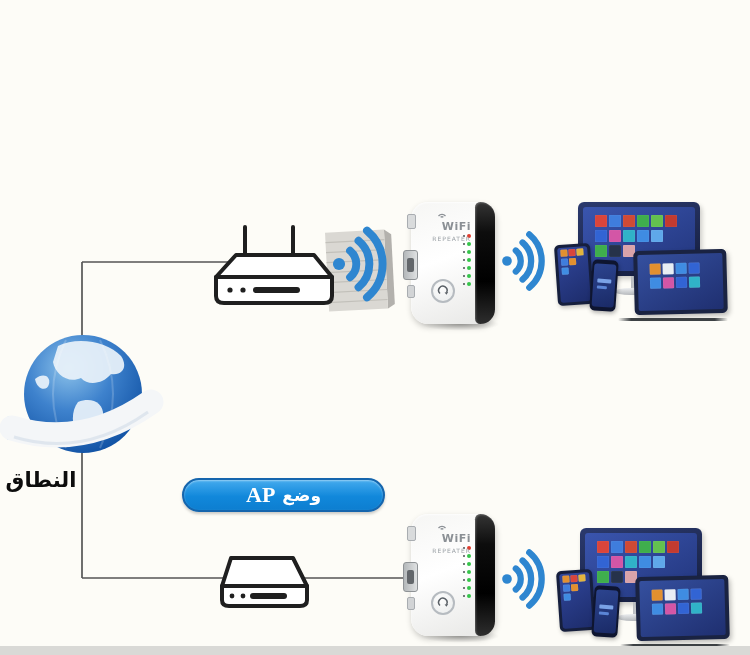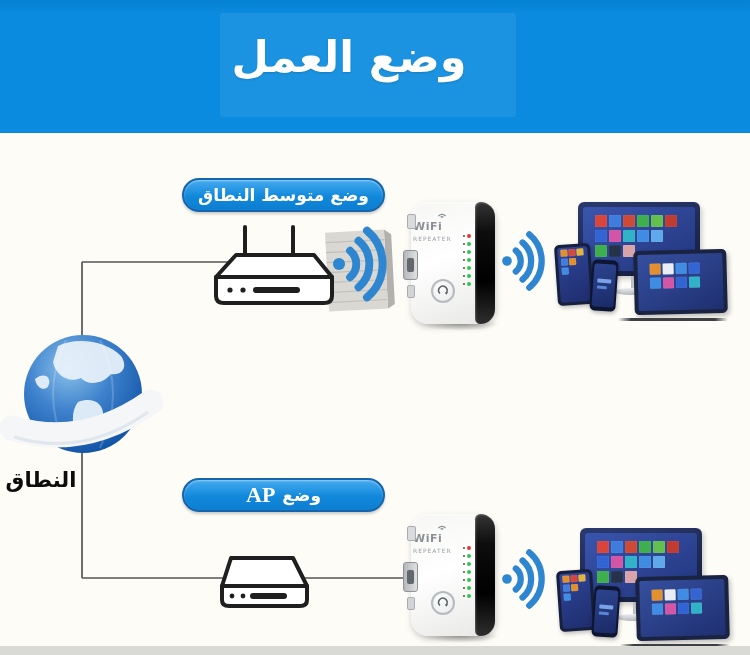--- a/index.html
+++ b/index.html
@@ -39,21 +39,21 @@
              background:radial-gradient(ellipse at center,rgba(0,0,0,.28),rgba(0,0,0,0) 68%);}
   .rp-body{position:absolute;inset:0;border-radius:17px;
            background:linear-gradient(160deg,#f6f6f4,#ffffff 45%,#e7e7e5);
            box-shadow:1px 3px 6px rgba(0,0,0,.22), inset 0 1px 2px rgba(255,255,255,.8);}
   .rp-black{position:absolute;right:0;top:0;bottom:0;width:20px;border-radius:6px 17px 17px 6px;
             background:linear-gradient(180deg,#343434,#0d0d0d 25%,#000 65%,#2e2e2e);
             box-shadow:inset 1px 1px 2px rgba(255,255,255,.25);}
   .rp-leds{position:absolute;right:21px;top:32px;width:10px;display:flex;flex-direction:column;
            gap:4px;align-items:center;}
   .rp-led{width:4px;height:4px;border-radius:50%;box-shadow:-5px 0 0 -1px #4a4f52;}
-  .rp-logo{position:absolute;top:13px;left:2px;right:24px;text-align:left;color:#8b9095;}
+  .rp-logo{position:absolute;top:13px;left:2px;right:24px;text-align:right;color:#8b9095;}
   .rp-brand{font-size:11px;font-weight:bold;letter-spacing:.5px;display:inline-block;}
   .rp-fan{position:absolute;top:-6px;left:50%;margin-left:-6px;}
   .rp-sub{font-size:6px;letter-spacing:1px;color:#9aa0a5;margin-top:1px;}
   .rp-wps{position:absolute;left:20px;bottom:21px;width:24px;height:24px;border-radius:50%;
           border:2px solid #b6bbc0;background:radial-gradient(circle at 40% 35%,#fdfdfd,#e9ebeb);
           box-sizing:border-box;display:flex;align-items:center;justify-content:center;}
   .rp-port{position:absolute;left:-8px;top:48px;width:13px;height:28px;border-radius:3px;
            background:linear-gradient(90deg,#b4b8ba,#dfe1e2);border:1px solid #8f9396;}
   .rp-port::after{content:"";position:absolute;left:3px;right:3px;top:7px;bottom:7px;
                   background:#63676b;border-radius:2px;}
@@ -96,24 +96,20 @@
   .laptop .tile-row:first-child{margin-top:9px;}
 
   
   .bottom-strip{position:absolute;left:0;bottom:0;width:750px;height:9px;background:#d9d9d6;}
 </style>
 </head>
 <body>
 
 <div class="stage">
 
-  <div class="banner">
-    <div class="banner-glow"></div>
-    <div class="banner-title">وضع العمل</div>
-  </div>
 
   <svg class="art" width="750" height="655" viewBox="0 0 750 655">
     <defs>
       <radialGradient id="globeGrad" cx="38%" cy="28%" r="80%">
         <stop offset="0%" stop-color="#8cc2ea"></stop>
         <stop offset="45%" stop-color="#3e82cd"></stop>
         <stop offset="100%" stop-color="#0c4da0"></stop>
       </radialGradient>
       <g id="fan">
         <circle cx="0" cy="0" r="4.6" fill="currentColor"></circle>
@@ -177,23 +173,20 @@
         <path d="M35,379 C43,372 51,376 49,384 C47,392 37,390 35,379 Z"></path>
       </g>
       <path d="M66,340 Q40,394 66,448" stroke="rgba(255,255,255,.18)" stroke-width="2" fill="none"></path>
       <path d="M100,340 Q126,394 100,448" stroke="rgba(255,255,255,.18)" stroke-width="2" fill="none"></path>
       <ellipse cx="11" cy="428" rx="9" ry="12" fill="#2f72c0"></ellipse>
       <path d="M12,428 Q83,450 151,402" stroke="#f4f6f8" stroke-width="25" fill="none" stroke-linecap="round"></path>
       <path d="M14,437 Q83,458 148,412" stroke="#d5e0ea" stroke-width="3" fill="none" opacity=".7"></path>
     </g>
   </svg>
 
-  <div class="pill pill-1">
-    <span class="ar">وضع متوسط النطاق</span>
-  </div>
   <div class="pill pill-2">
     <span class="ar">وضع</span>
     <span class="en">AP</span>
   </div>
 
   <div class="inet-label">النطاق</div>
 
   <div class="repeater" style="left:411px;top:202px;">
     <div class="rp-shadow"></div>
     <div class="rp-body">

